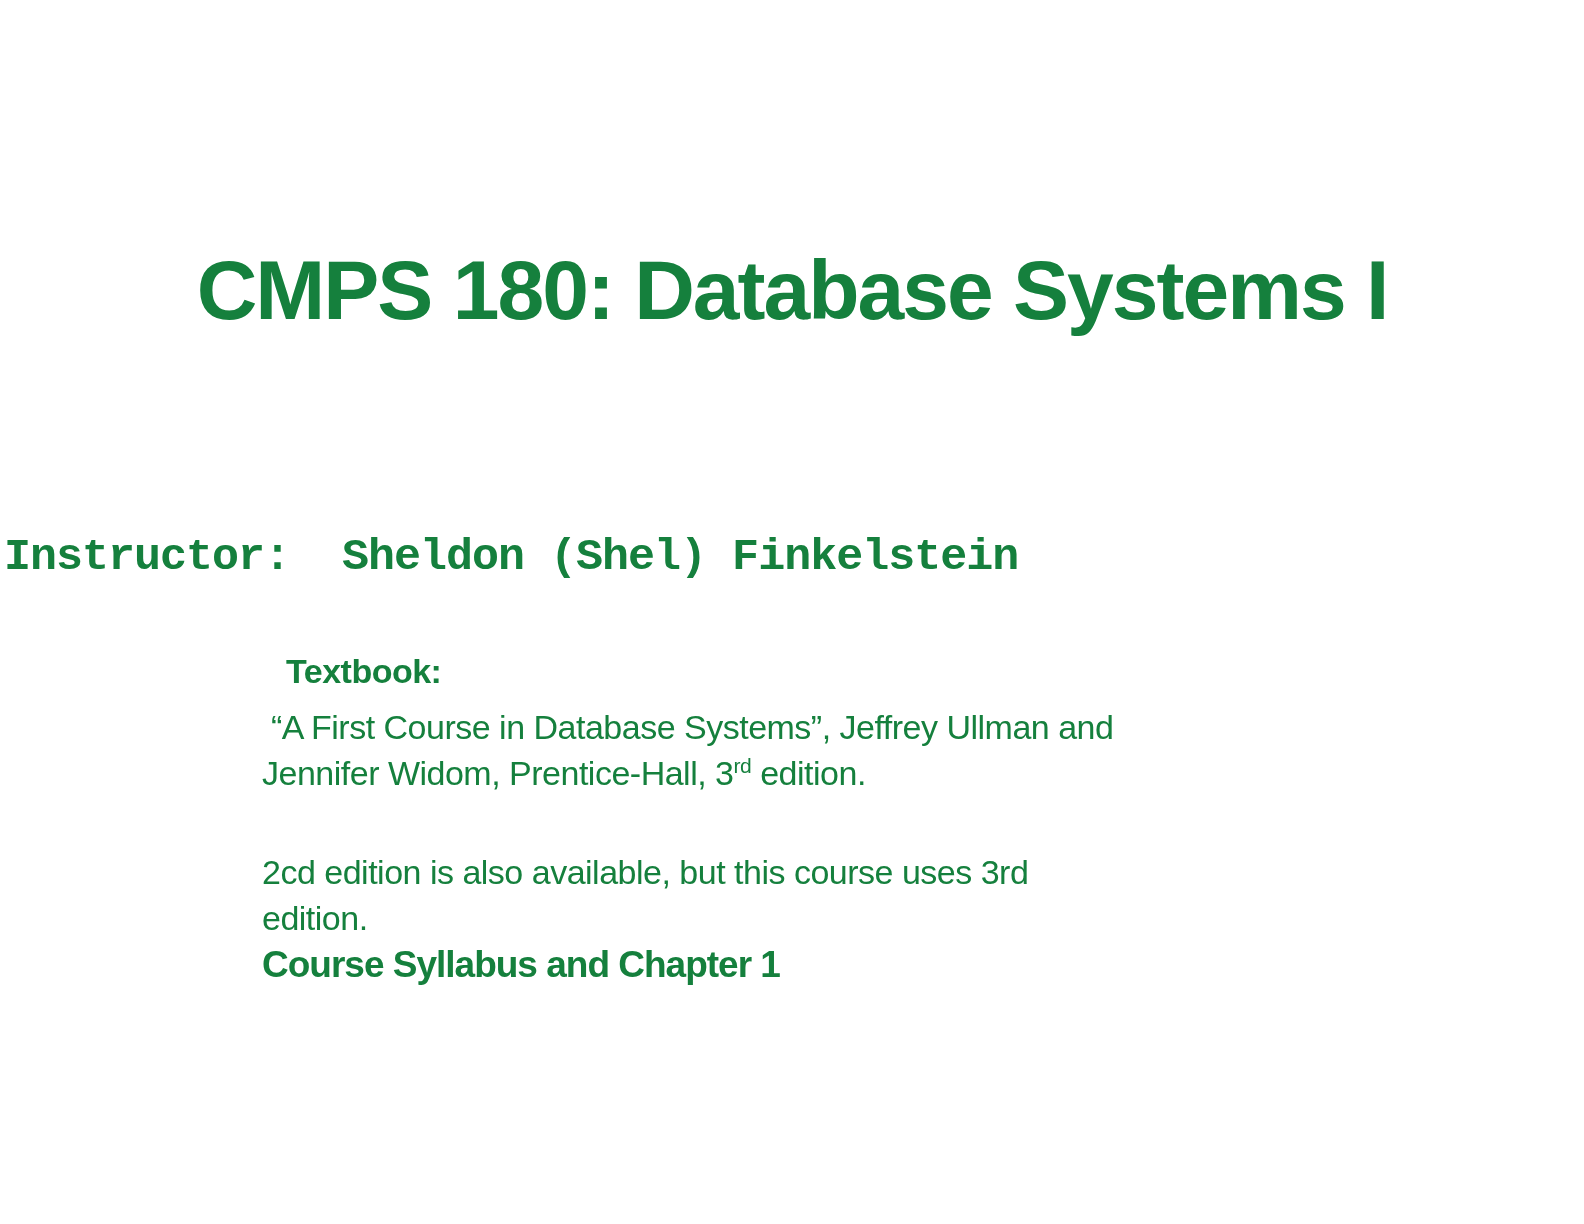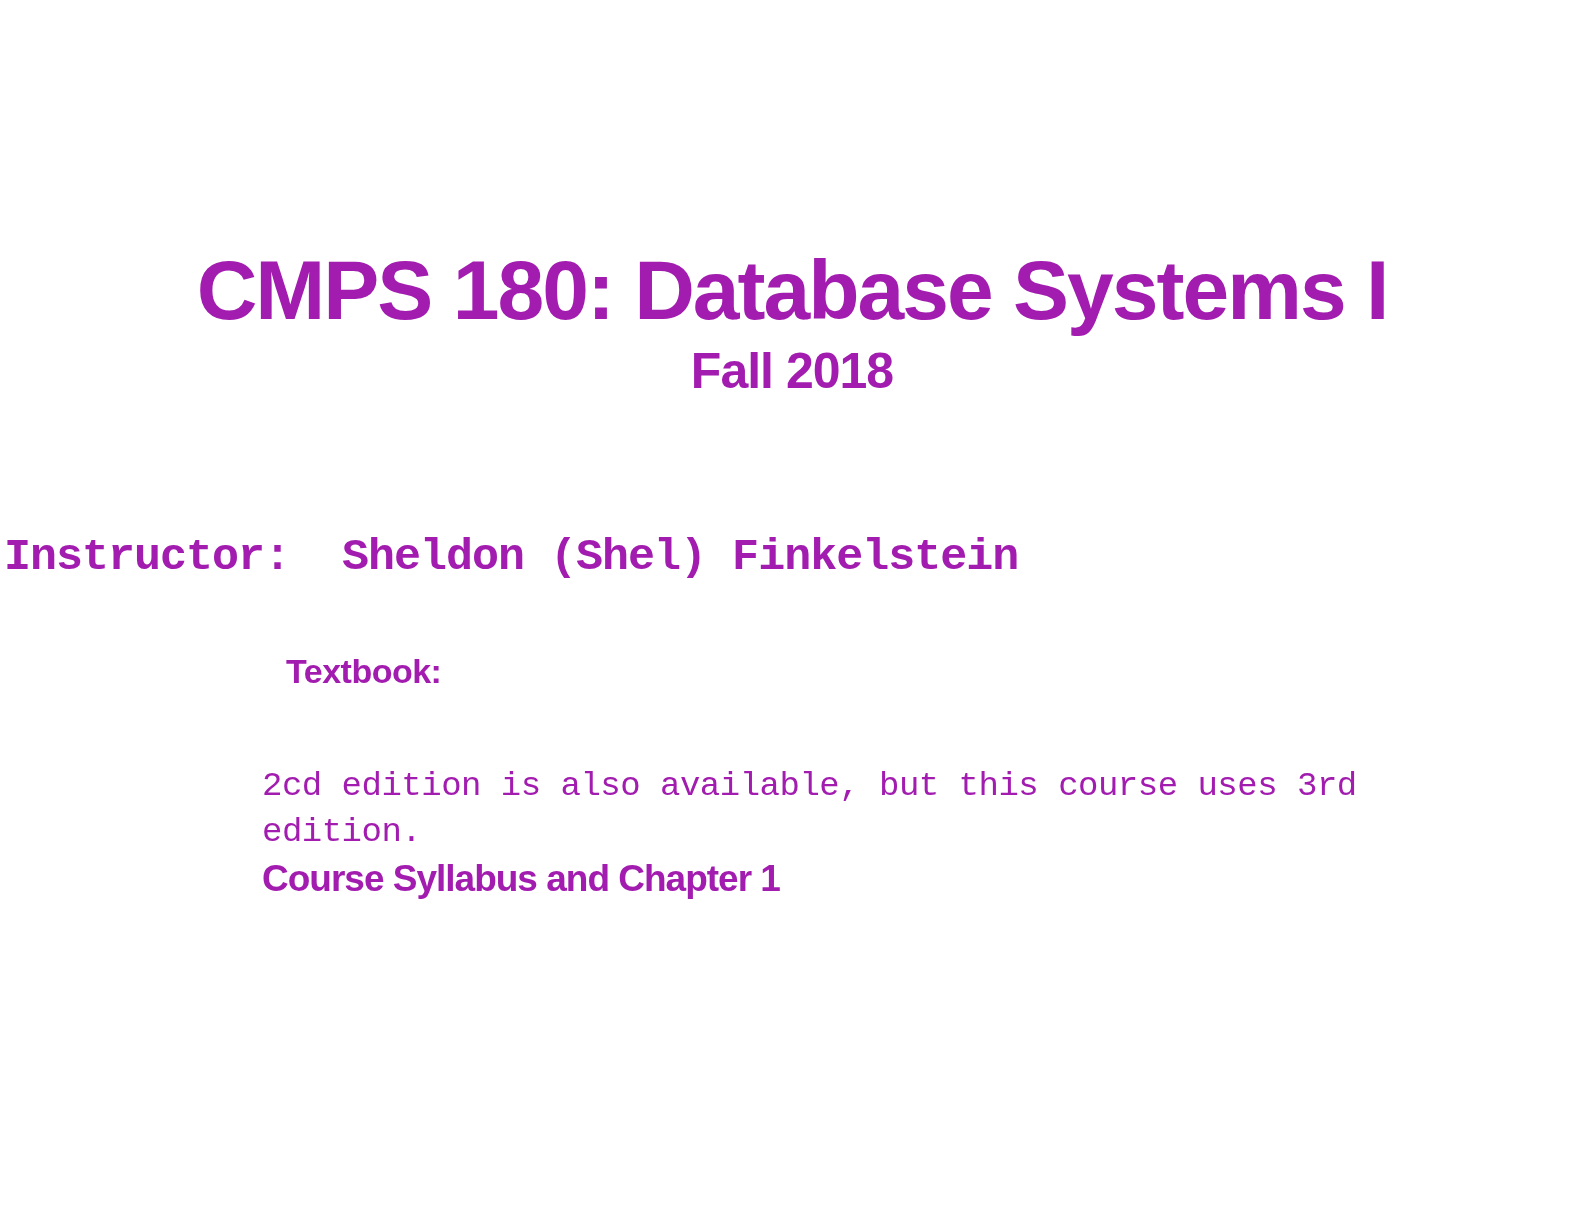--- a/index.html
+++ b/index.html
@@ -5,21 +5,21 @@
   html, body {
     margin: 0;
     padding: 0;
     background: #ffffff;
   }
   .slide {
     position: relative;
     width: 1584px;
     height: 1224px;
     background: #ffffff;
-    color: #a21caf;
+    color: #15803d;
     font-family: "Liberation Sans", "DejaVu Sans", sans-serif;
     overflow: hidden;
   }
   .title-block {
     position: absolute;
     top: 246px;
     left: 0;
     width: 100%;
     text-align: center;
   }
@@ -69,49 +69,48 @@
     font-size: 0.62em;
     line-height: 0;
   }
   .para-spacer {
     height: 47px;
   }
   .reserve-line {
     white-space: pre-wrap;
   }
   .edition-lines {
-    margin-top: 22px;
+    margin-top: 6px;
     white-space: pre-wrap;
-    font-family: Liberation Mono, monospace;
   }
   .footer-line {
     margin-top: 1px;
     margin-right: 100px;
     text-align: left;
     font-size: 37px;
     font-weight: 700;
     letter-spacing: -1px;
   }
 </style>
 </head>
 <body>
 
 <div class="slide">
 
   <div class="title-block">
     <h1 class="slide-title">CMPS 180: Database Systems I</h1>
-    <div class="slide-subtitle">Fall 2018</div>
   </div>
 
   <div class="instructor-line">Instructor:  Sheldon (Shel) Finkelstein</div>
 
   <div class="body-block">
 
     <div class="textbook-label">Textbook:</div>
 
+    <div class="textbook-quote"><span> “A First Course in Database Systems”, Jeffrey Ullman and</span><br><span>Jennifer Widom, Prentice-Hall, 3</span><sup>rd</sup><span> edition.</span></div>
 
     <div class="para-spacer"></div>
 
 
     <div class="edition-lines"><span>2cd edition is also available, but this course uses 3rd</span><br><span>edition.</span></div>
 
     <div class="footer-line">Course Syllabus and Chapter 1</div>
 
   </div>
 

